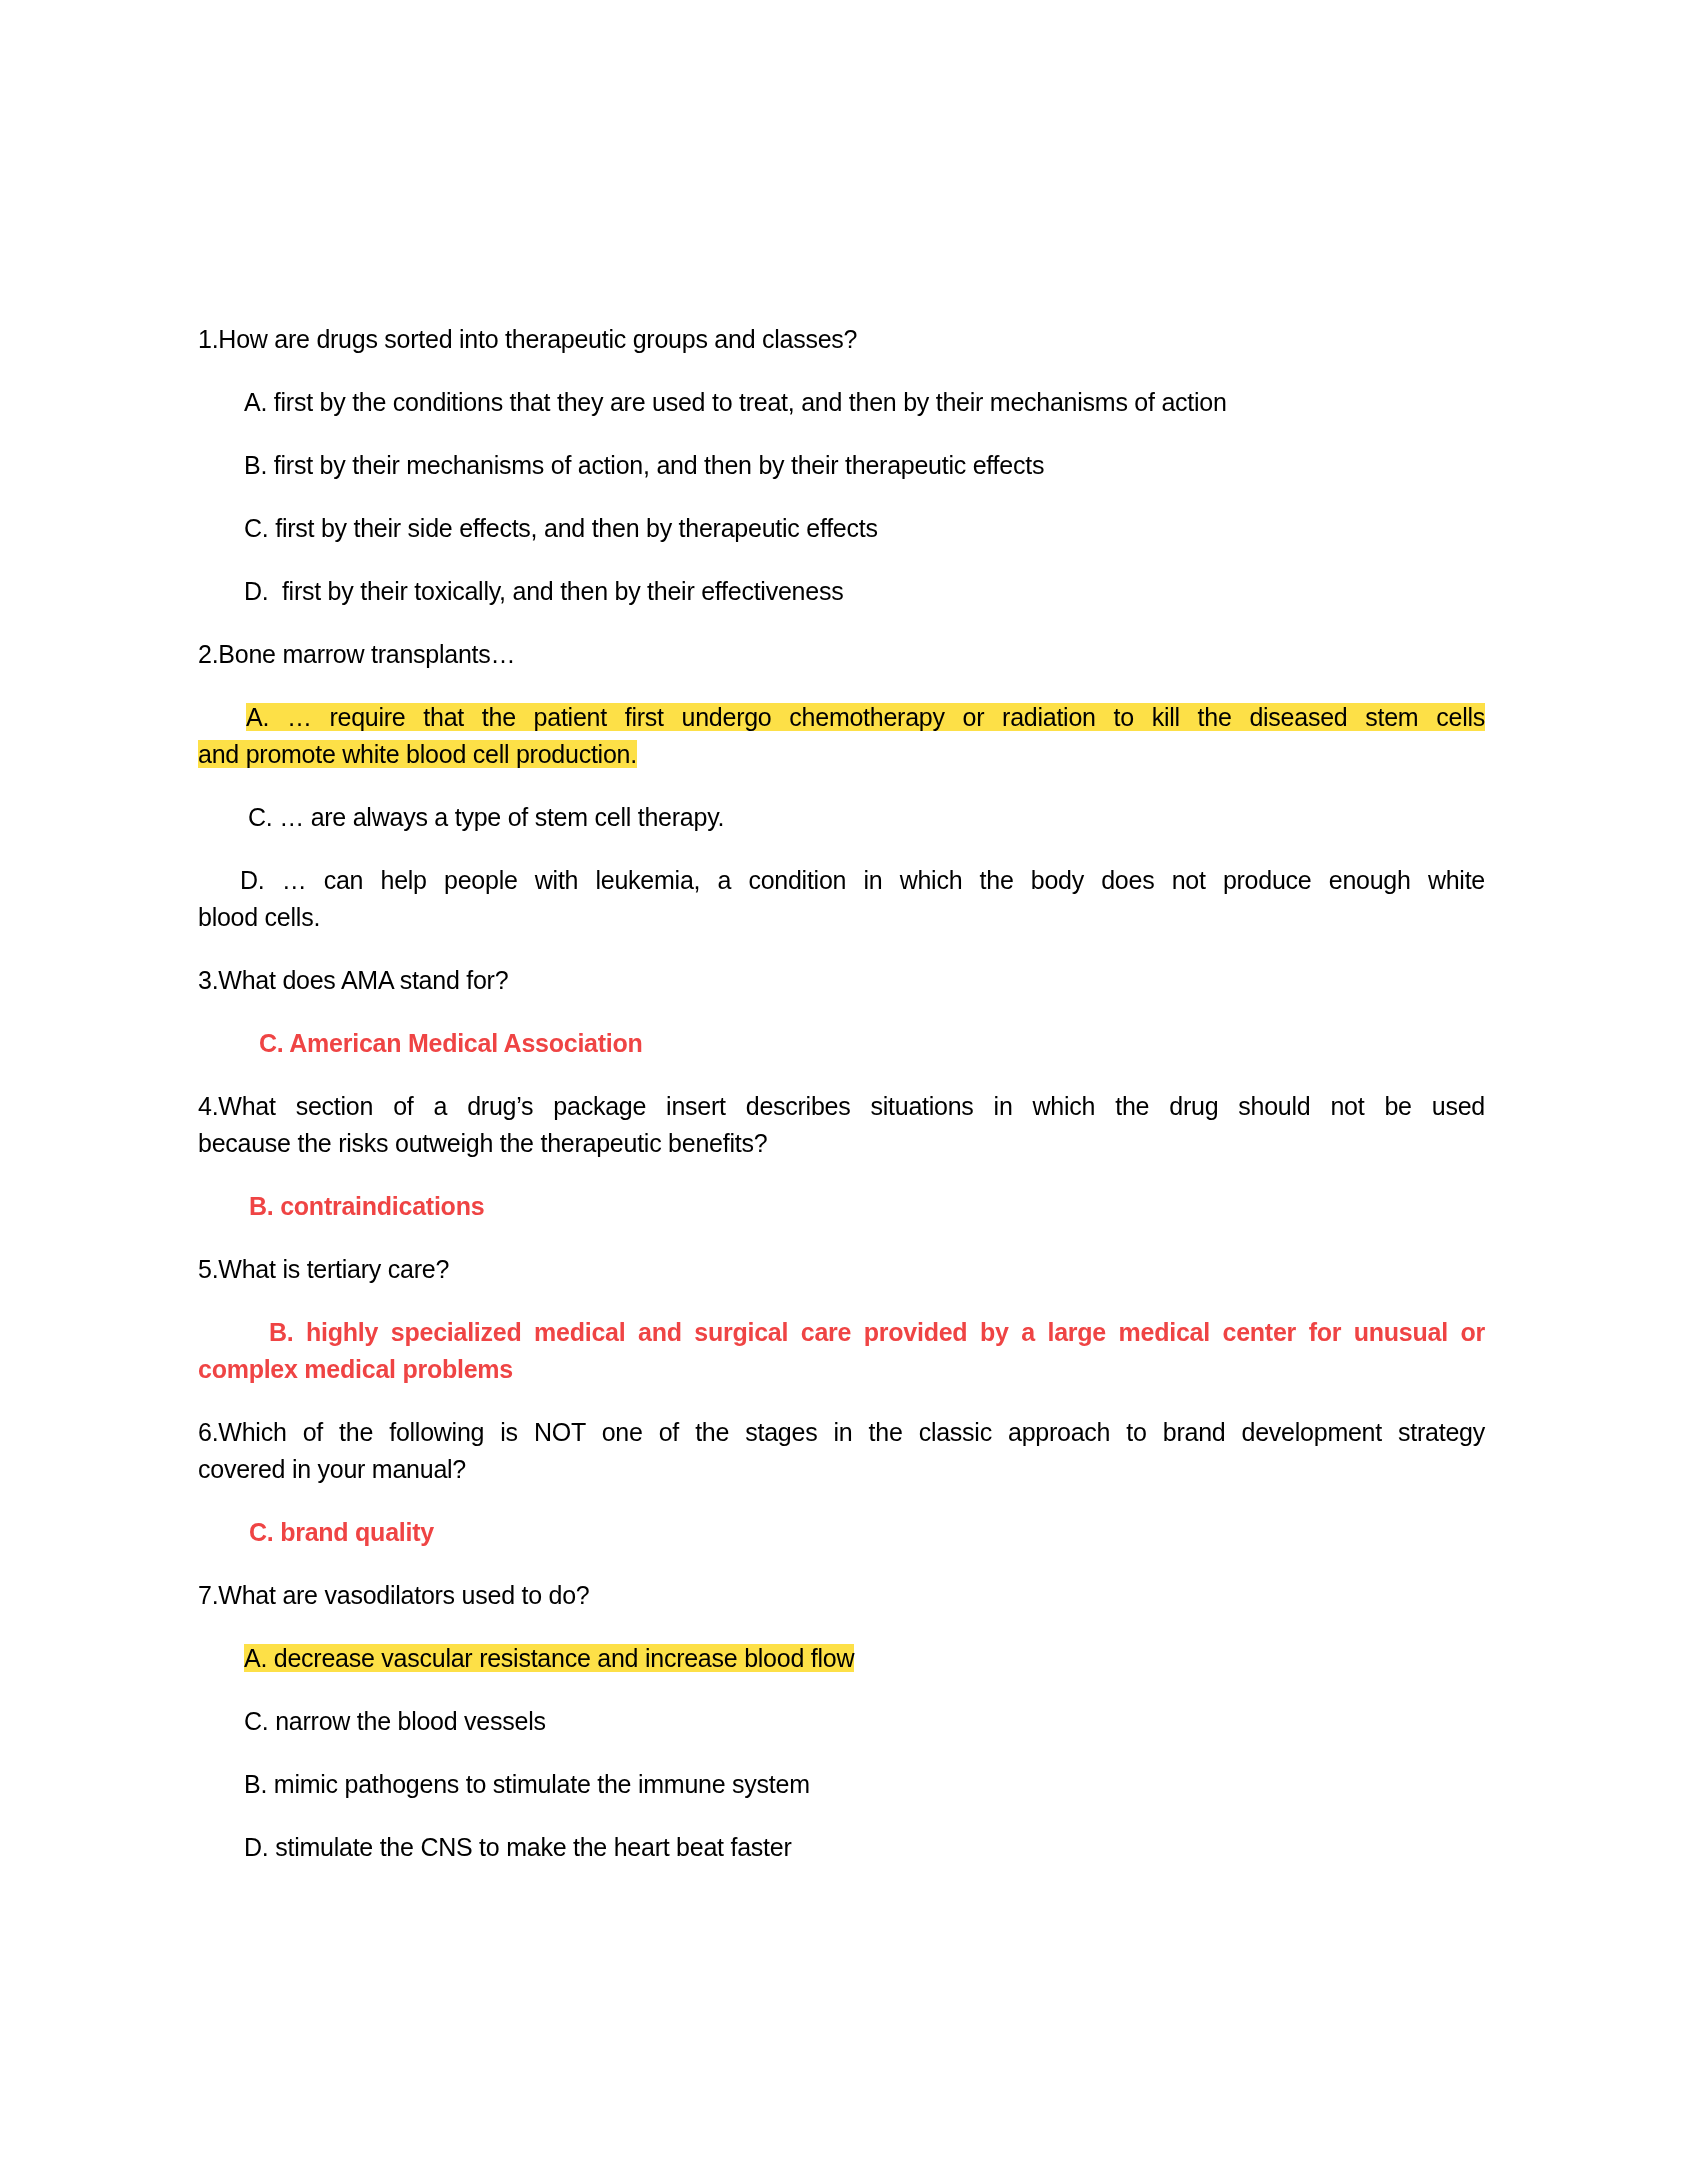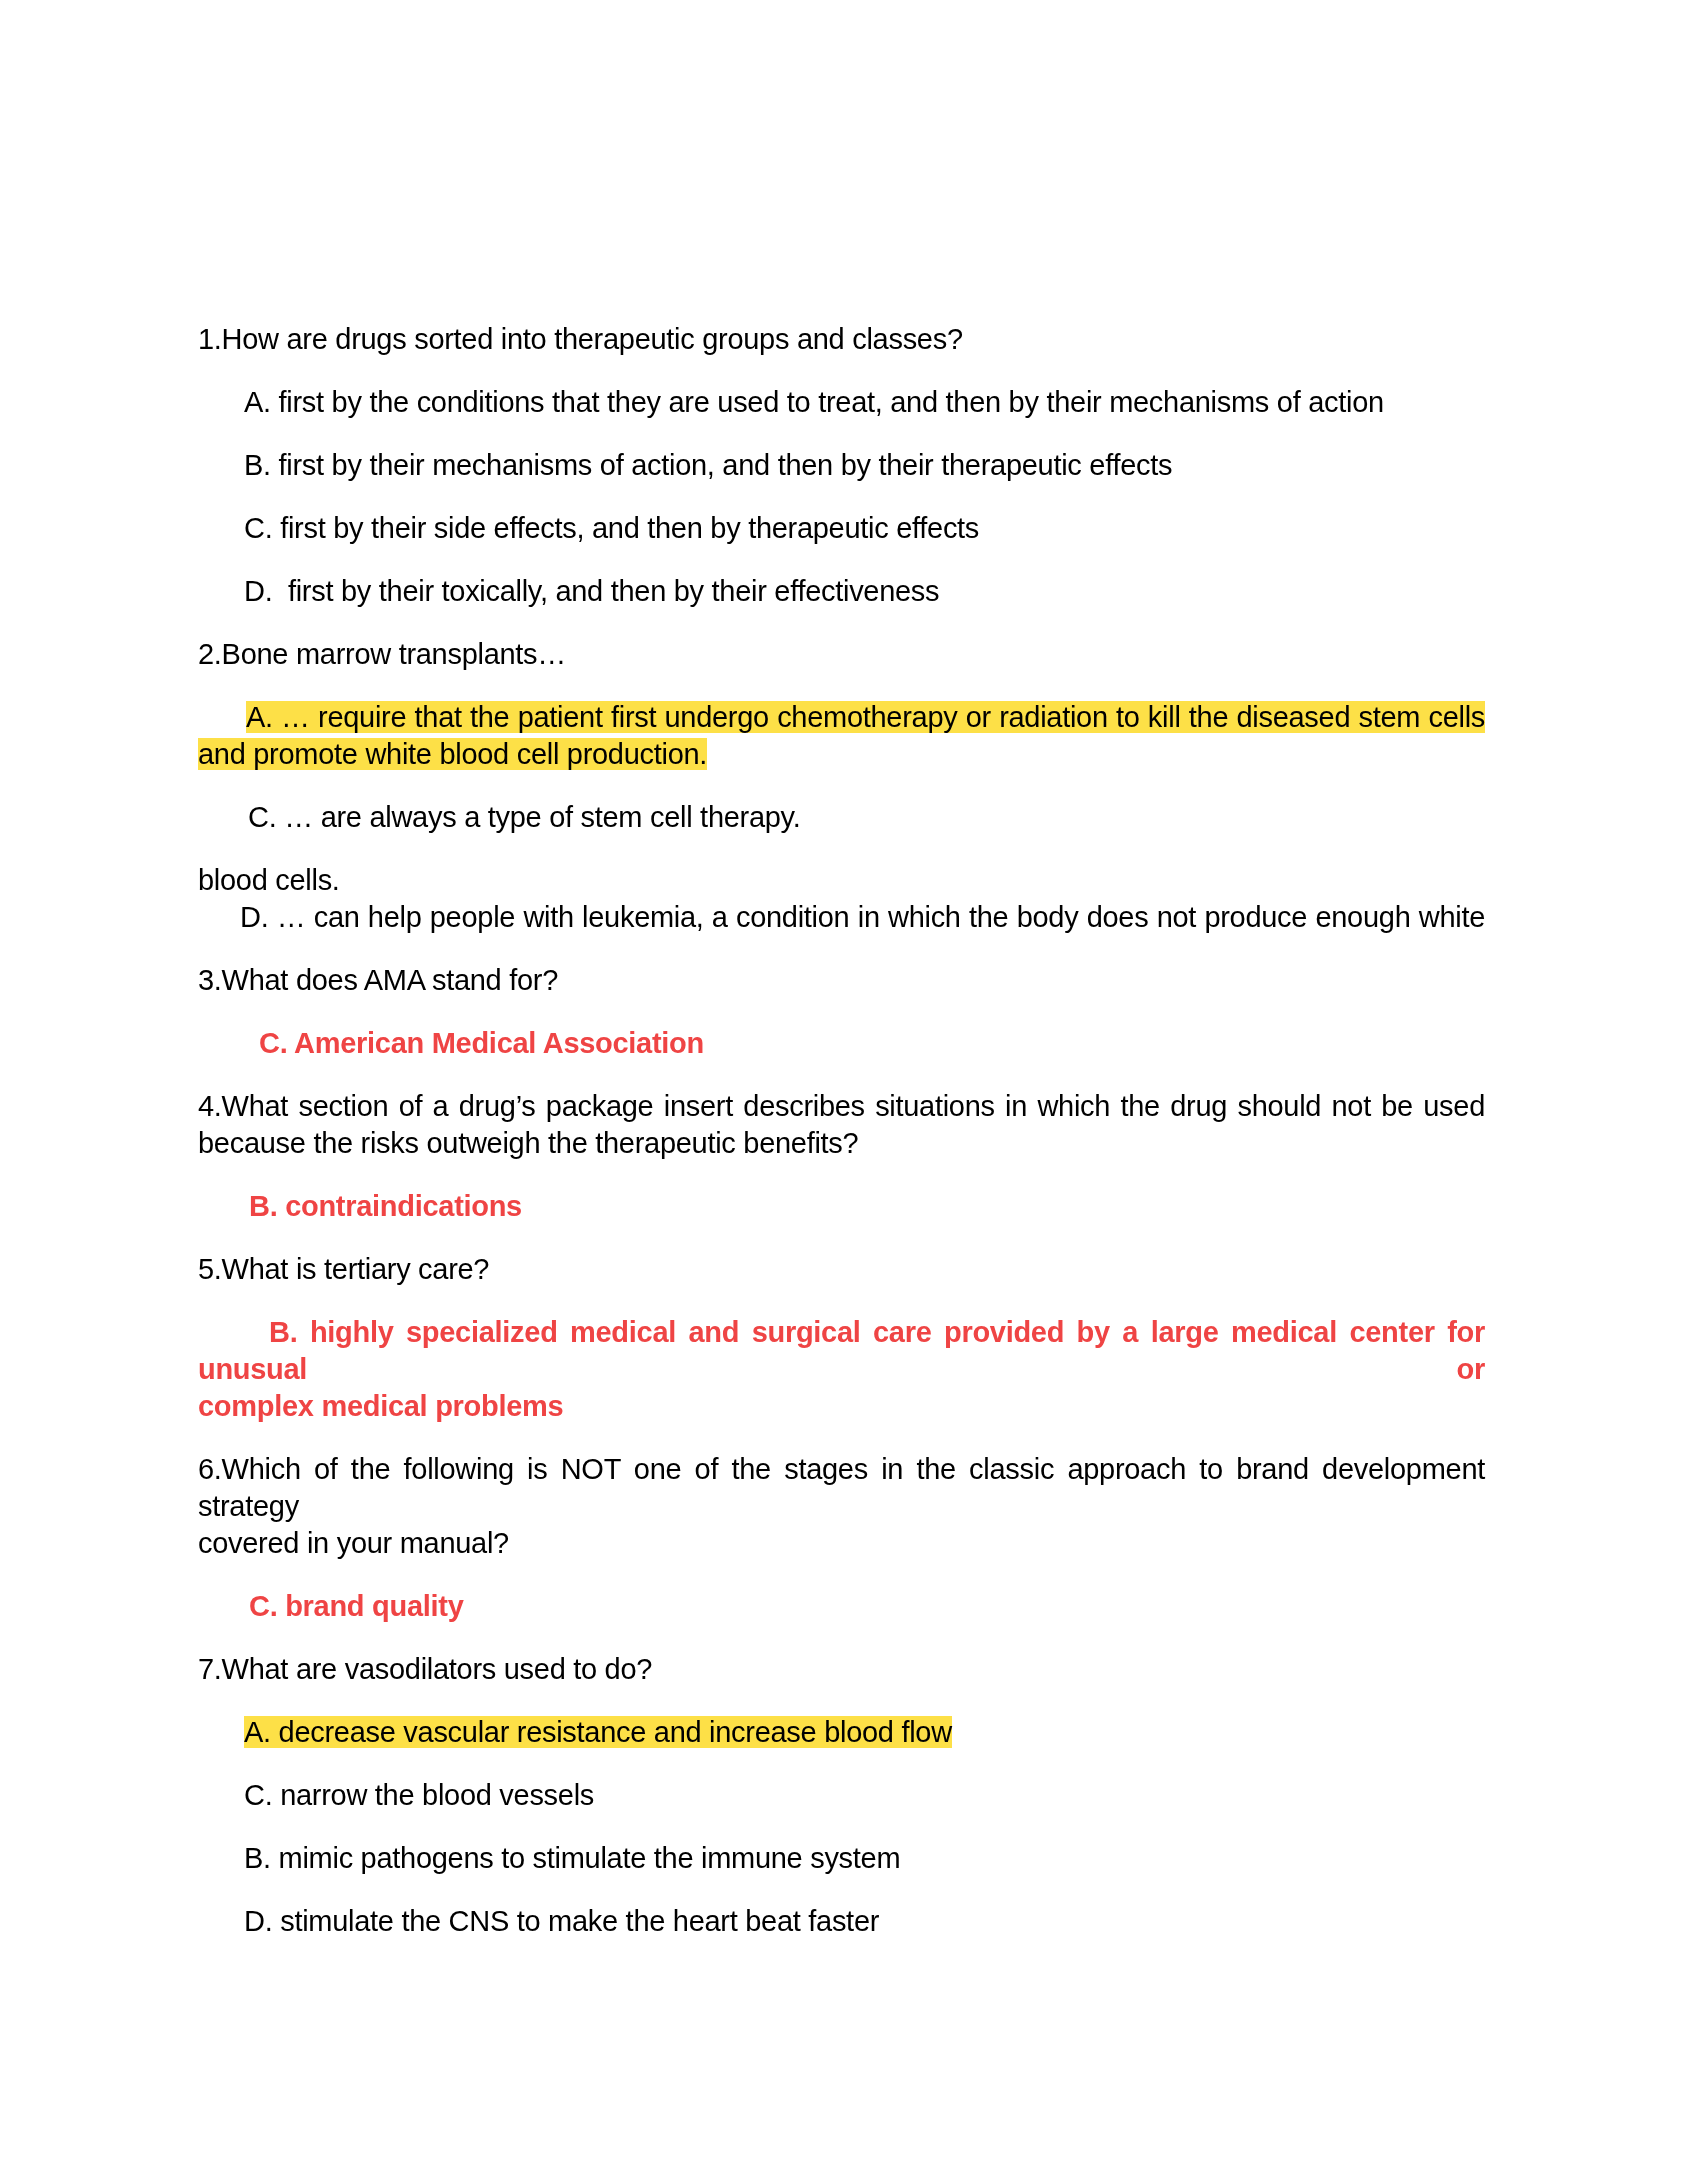--- a/index.html
+++ b/index.html
@@ -8,21 +8,21 @@
     background:#ffffff;
     font-family:"Liberation Sans","DejaVu Sans",sans-serif;
     color:#000000;
     overflow:hidden;
     position:relative;
   }
   .doc{
     position:absolute;
     left:198px;top:321px;
     width:1287px;
-    font-size:29px;
+    font-size:25px;
     line-height:37px;
     letter-spacing:-0.01em;
   }
   .para{margin:0 0 26px 0;}
   .line{margin:0;}
   
   .just{text-align:justify;text-align-last:justify;}
   
   .pl38{padding-left:38px;}
   .pl46{padding-left:46px;}
@@ -49,22 +49,22 @@
   <div class="para">2.Bone marrow transplants…</div>
 
   <div class="para">
     <div class="line just ti48"><span class="hl">A. … require that the patient first undergo chemotherapy or radiation to kill the diseased stem cells</span></div>
     <div class="line"><span class="hl">and promote white blood cell production.</span></div>
   </div>
 
   <div class="para pl50">C. … are always a type of stem cell therapy.</div>
 
   <div class="para">
+    <div class="line just ti42">D. … can help people with leukemia, a condition in which the body does not produce enough white</div>
     <div class="line">blood cells.</div>
-    <div class="line just ti42">D. … can help people with leukemia, a condition in which the body does not produce enough white</div>
   </div>
 
   <div class="para">3.What does AMA stand for?</div>
   <div class="para red pl62">C. American Medical Association</div>
 
   <div class="para">
     <div class="line just">4.What section of a drug’s package insert describes situations in which the drug should not be used</div>
     <div class="line">because the risks outweigh the therapeutic benefits?</div>
   </div>
   <div class="para red pl52">B. contraindications</div>

